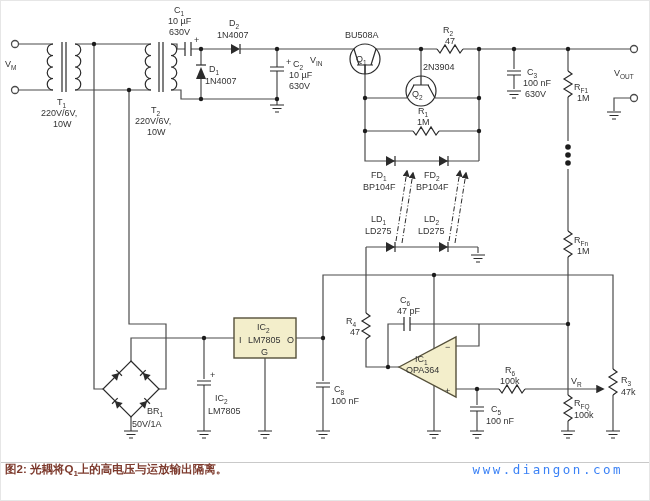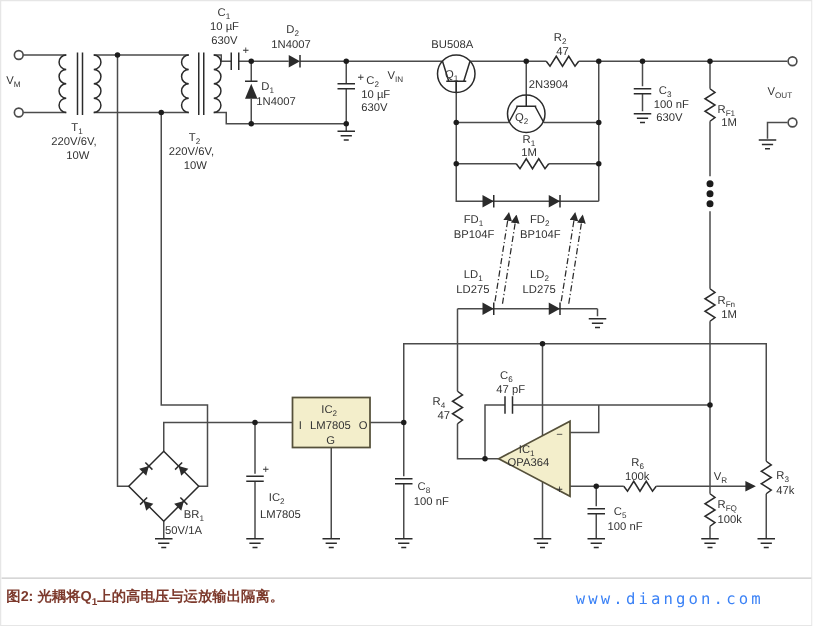--- a/index.html
+++ b/index.html
@@ -10,22 +10,22 @@
   .wire{stroke:#4b4b4b;stroke-width:1.2;fill:none;}
   .comp{stroke:#2b2b2b;stroke-width:1.2;fill:none;}
   .fillc{fill:#2b2b2b;stroke:none;}
   .dot{fill:#1c1c1c;stroke:none;}
   .term{fill:#ffffff;stroke:#4b4b4b;stroke-width:1.3;}
   .icbox{fill:#f3eecb;stroke:#55503a;stroke-width:1.4;}
   .lbl{font-family:"Liberation Sans",sans-serif;font-size:9px;fill:#333;}
   .sub{font-size:6.5px;}
   .opto{stroke:#2b2b2b;stroke-width:1;fill:none;stroke-dasharray:5 2 1 2;}
   .frame{stroke:#c9c9c9;stroke-width:1;}
-  .caption-bar{position:absolute;left:0;right:12px;bottom:0;height:38px;
-    display:flex;justify-content:space-between;align-items:center;
+  .caption-bar{position:absolute;left:0;right:0;bottom:0;height:38px;
+    display:flex;justify-content:space-between;align-items:flex-start;
     padding:0 26px 6px 4px;box-sizing:border-box;}
   .caption{font-size:11.5px;font-weight:bold;color:#7d3a2d;
     font-family:"Liberation Sans",sans-serif;}
   .caption sub{font-size:8px;}
   .watermark{font-family:"DejaVu Sans Mono",monospace;font-size:12.5px;
     color:#3b82f6;letter-spacing:2.5px;}
 </style>
 </head>
 <body>
 

